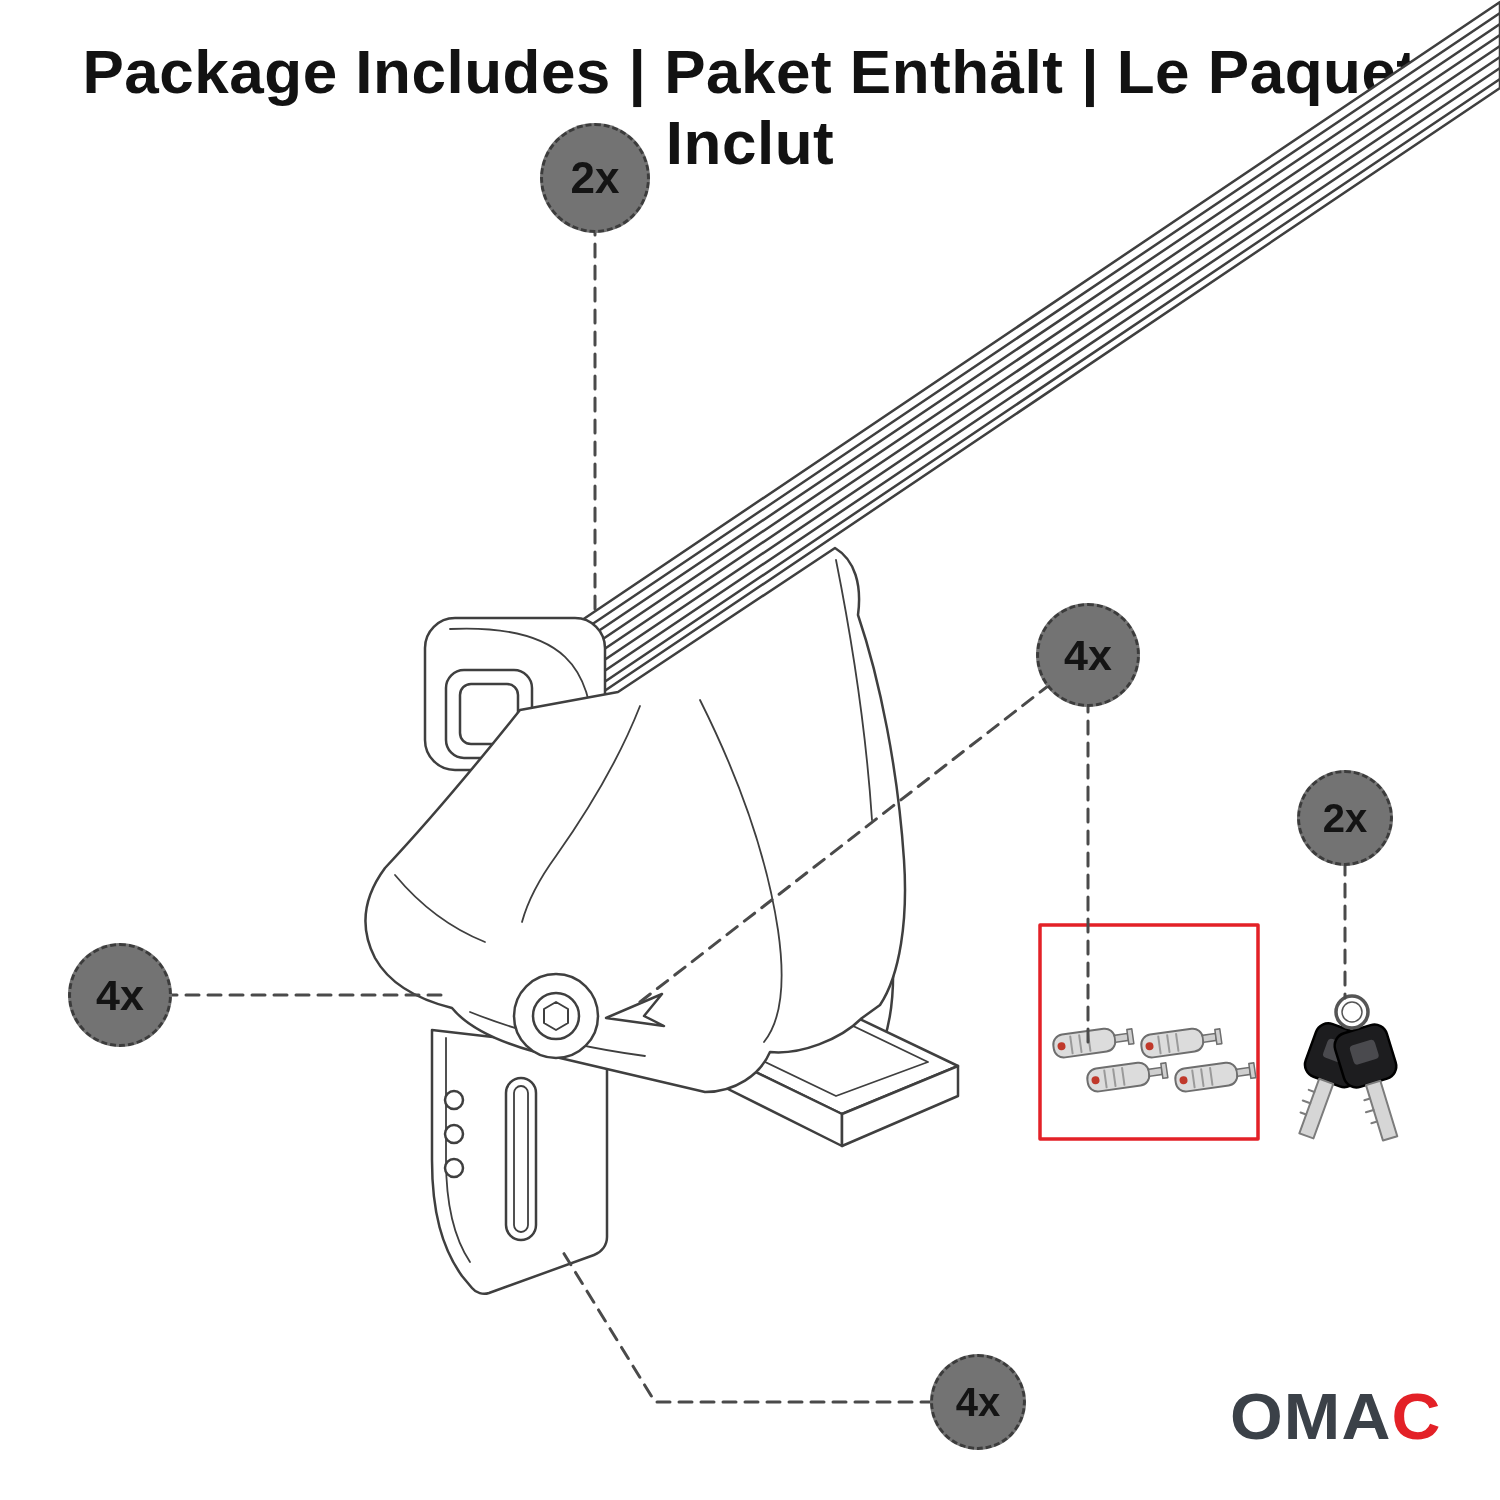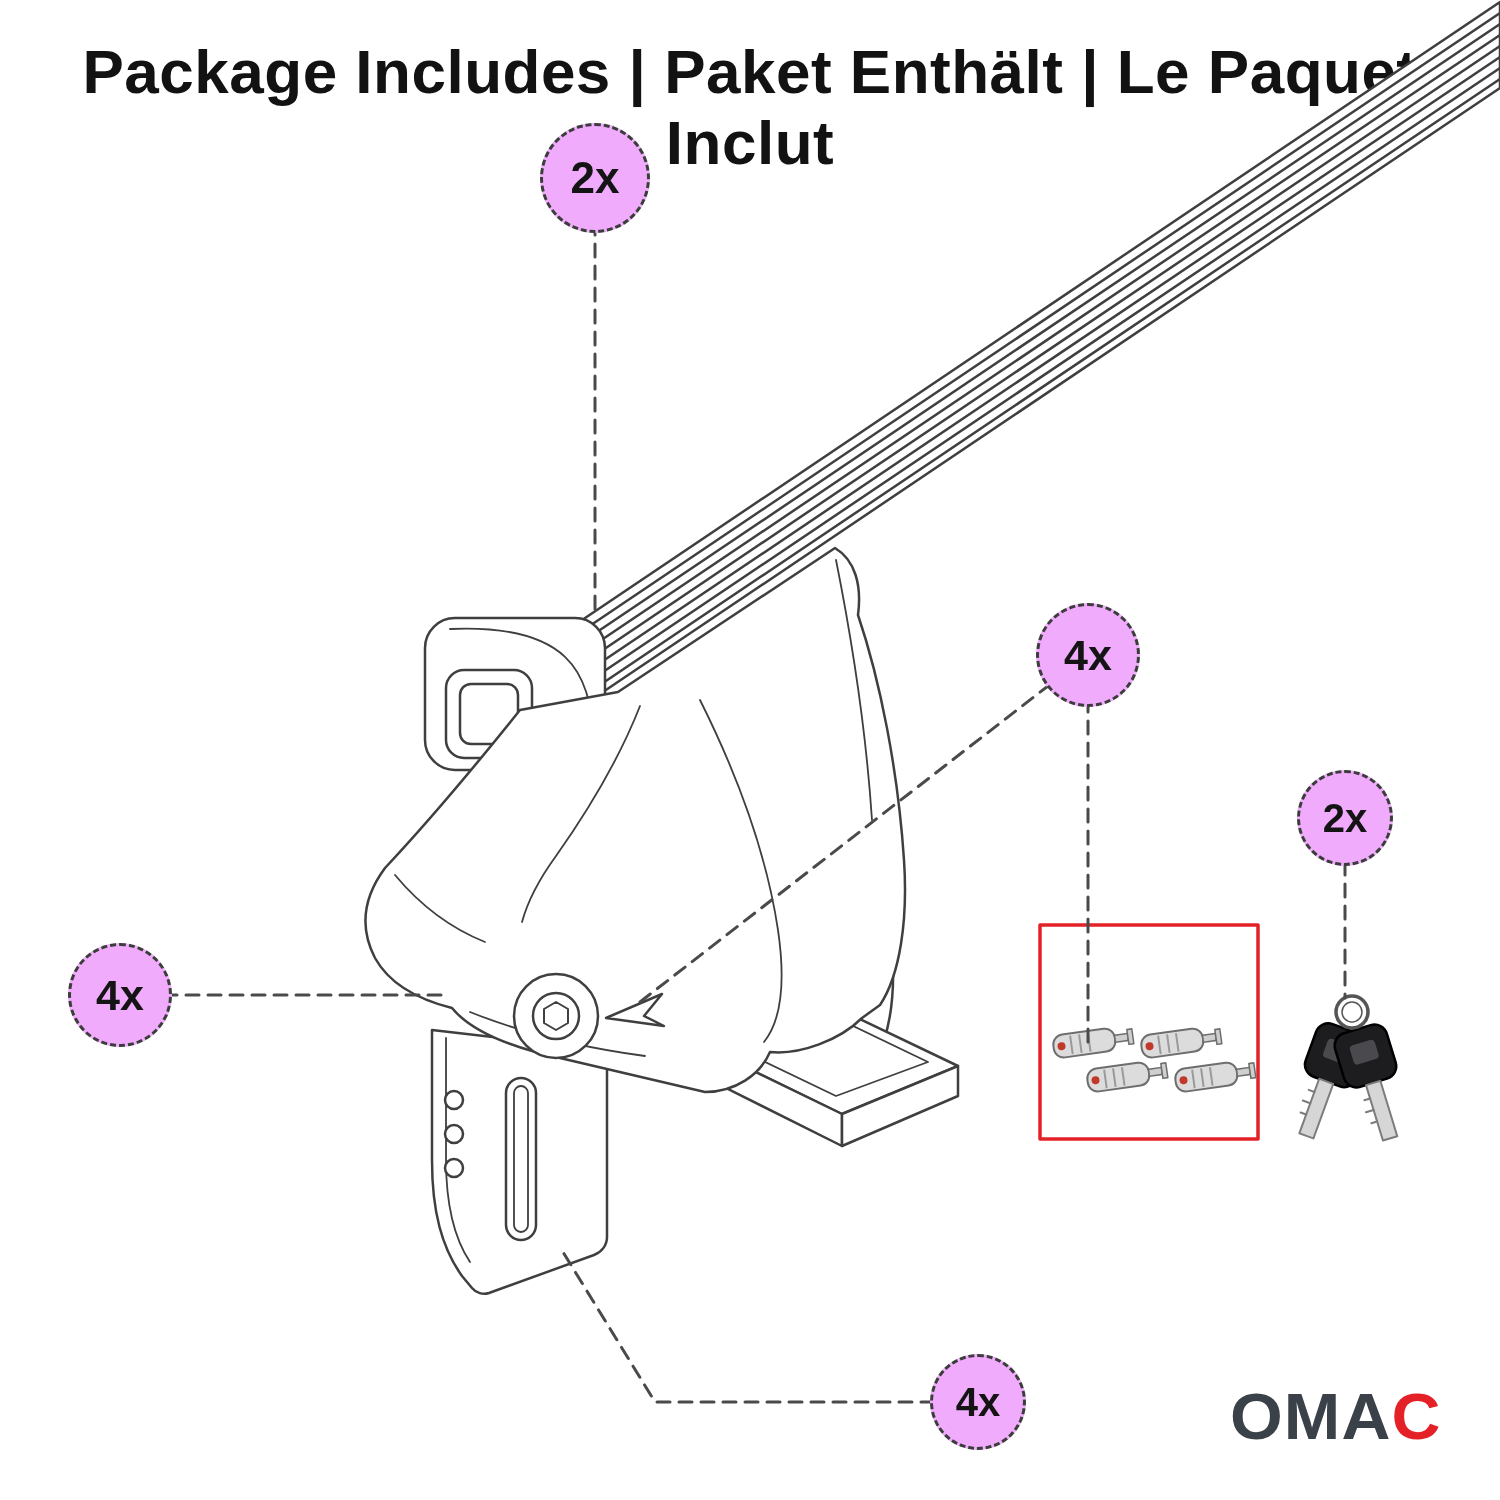--- a/index.html
+++ b/index.html
@@ -11,21 +11,21 @@
     position:absolute; top:36px; left:0; right:0; text-align:center;
     font-size:62px; font-weight:600; color:#121212; letter-spacing:.5px;
   }
   svg.art { position:absolute; inset:0; width:100%; height:100%; }
   .ln { stroke:var(--line,#3f3f3f); stroke-width:2.5; stroke-linejoin:round; stroke-linecap:round; fill:none; }
   .thin { stroke-width:1.8; }
   .dash { stroke:#4a4a4a; stroke-width:3; stroke-dasharray:13 9; fill:none; }
   .redbox { stroke:var(--accent_red,#e32127); stroke-width:3.5; fill:#ffffff; }
   .callout {
     position:absolute; border:3.5px dashed #3c3c3c; border-radius:50%;
-    background:#f0abfc; display:flex; align-items:center; justify-content:center;
+    background:#737373; display:flex; align-items:center; justify-content:center;
     font-weight:bold; color:#141414; box-sizing:border-box;
   }
   .callout.lg { width:110px; height:110px; font-size:44px; }
   .callout.md { width:104px; height:104px; font-size:43px; }
   .callout.sm { width:96px;  height:96px;  font-size:40px; }
   .logo {
     position:absolute; right:58px; bottom:46px; font-size:64px; font-weight:bold;
     letter-spacing:1px; transform:scaleX(1.06); transform-origin:right bottom;
   }
   .logo .dark { color:var(--logo_dark,#3b4148); }

